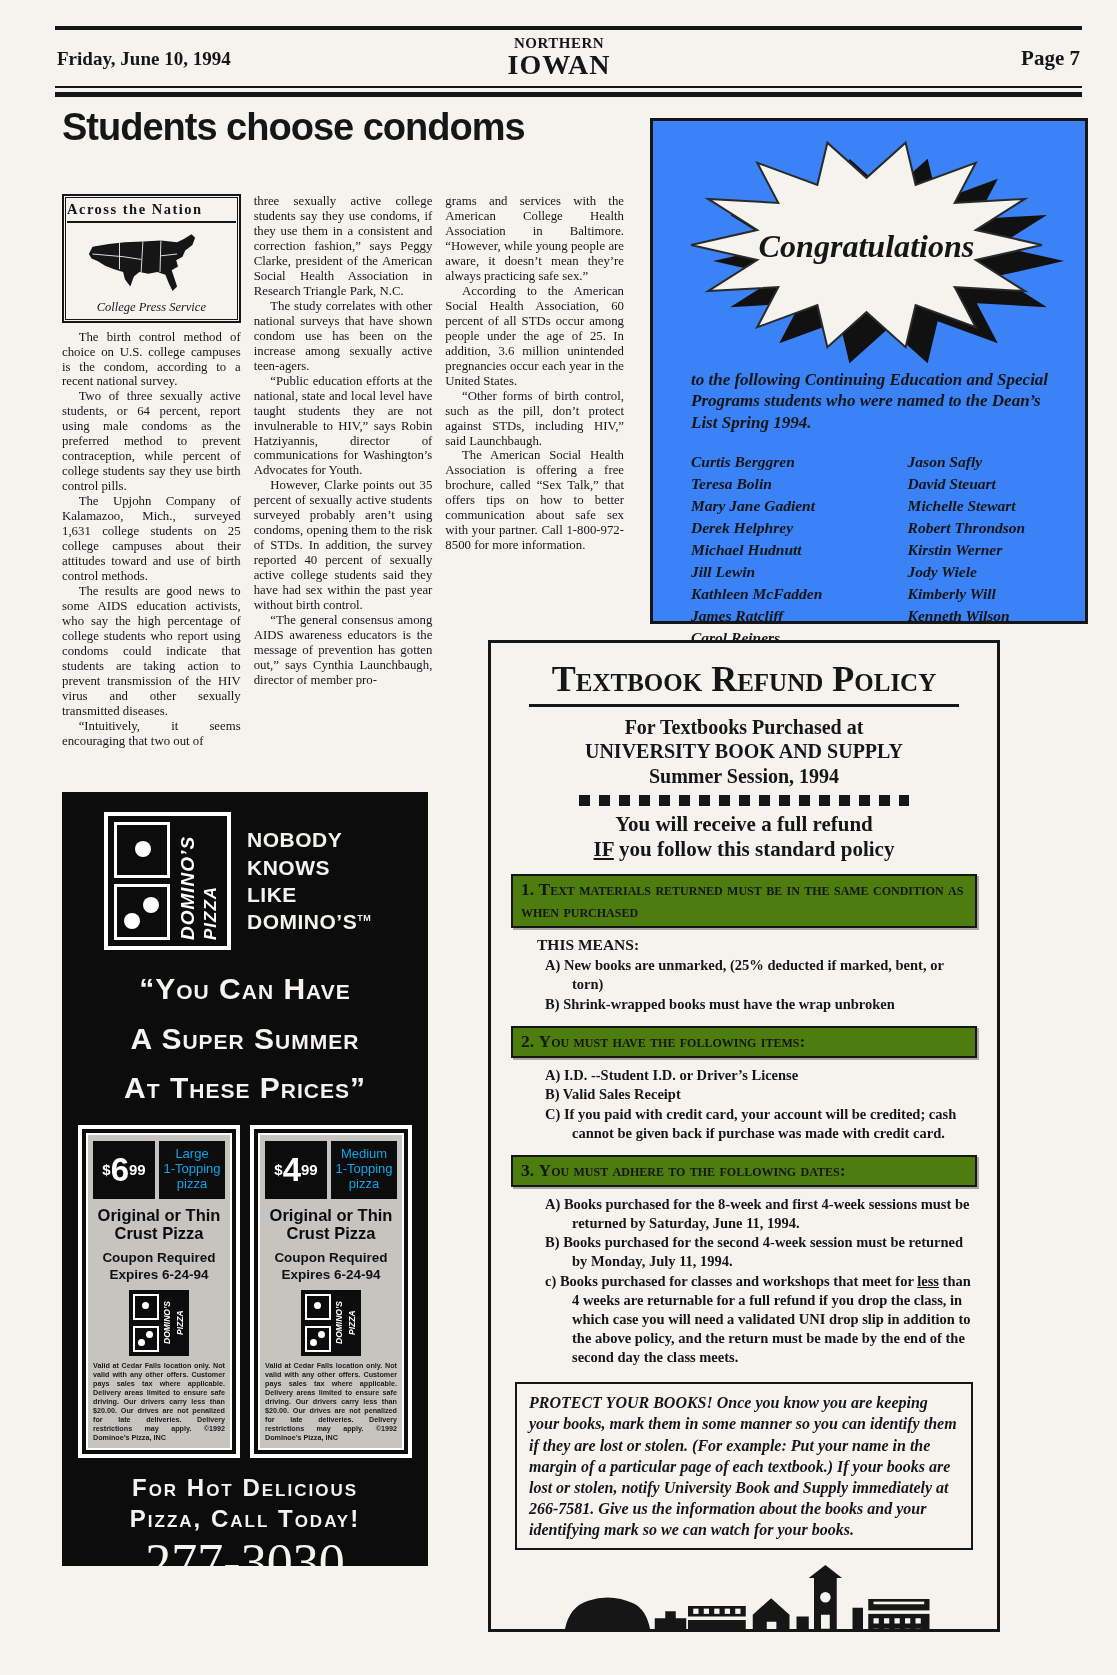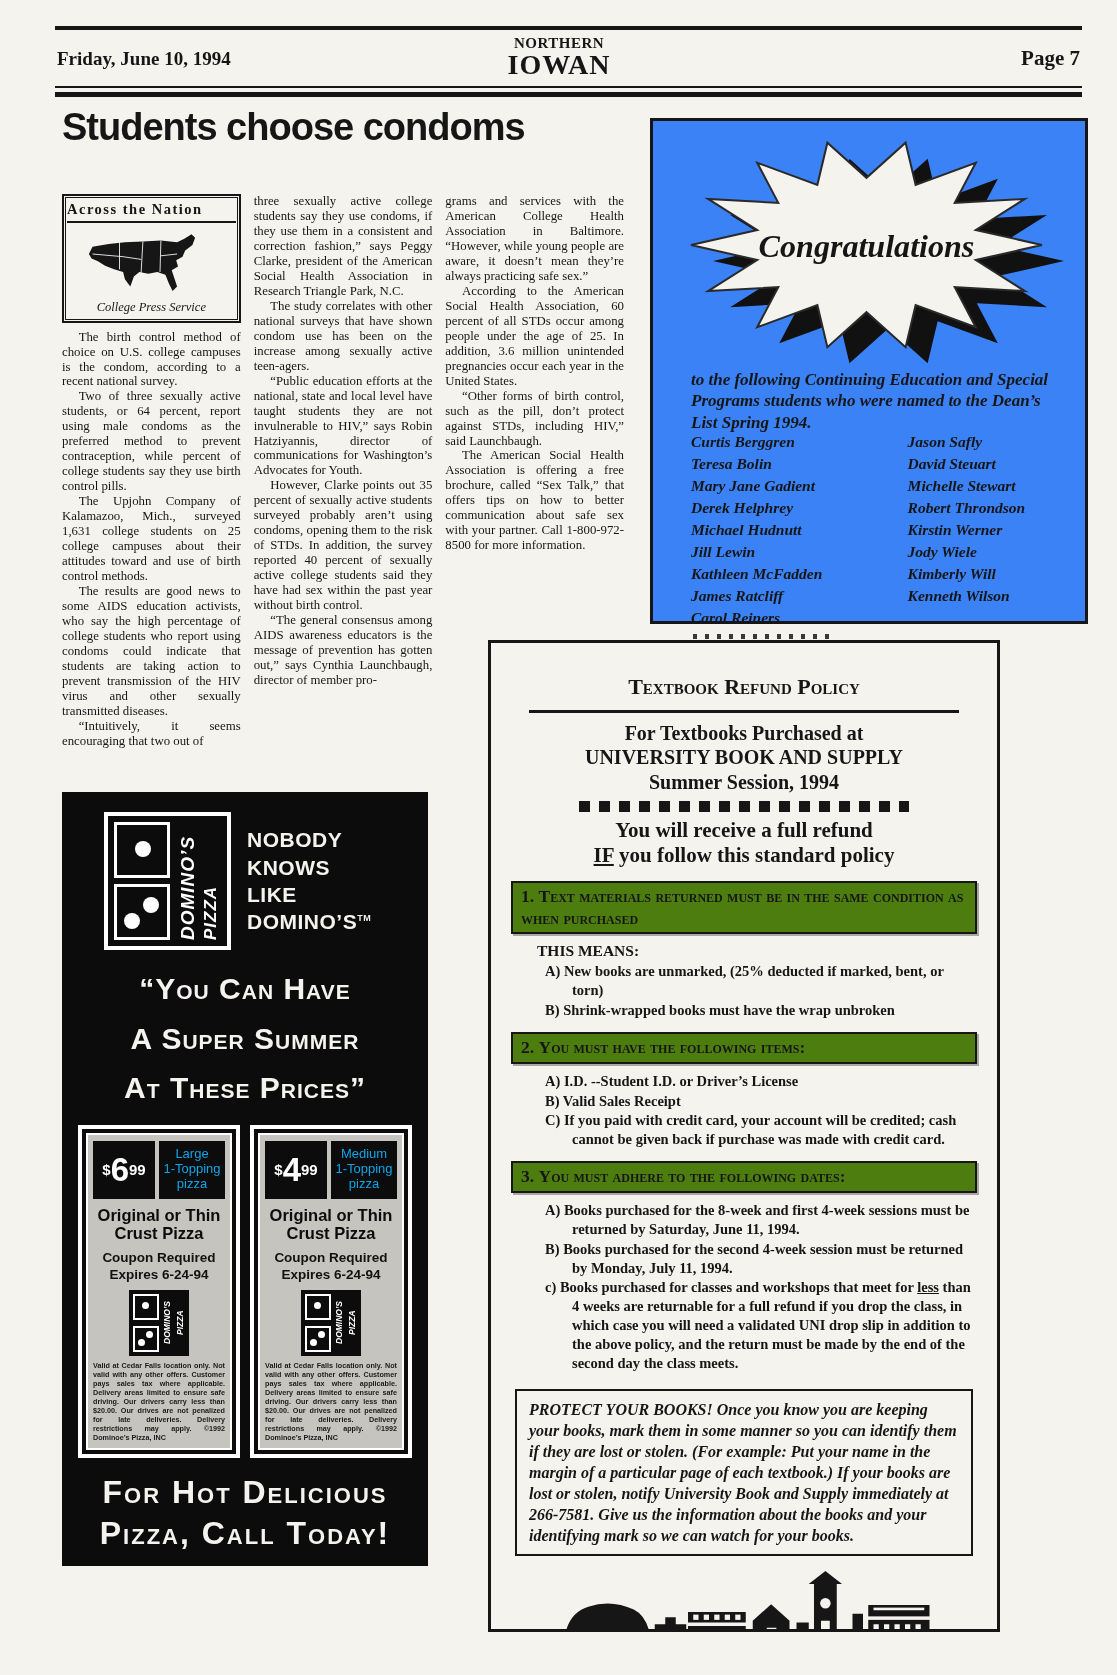--- a/index.html
+++ b/index.html
@@ -29,31 +29,31 @@
     margin-bottom:7px;padding:3px;}
   .kicker-head{text-align:left;font-weight:bold;font-size:14.5px;letter-spacing:1.5px;
     border-bottom:2px solid #161616;padding:2px 0 3px;}
   .kicker-map{display:block;margin:4px auto 0;}
   .kicker-credit{text-align:center;font-style:italic;font-size:12.5px;padding:1px 0 3px;}
   
   .congrats{left:650px;top:118px;width:432px;height:500px;border:3px solid #161616;background:#3b82f6;}
   .burst-wrap{position:absolute;left:18px;top:6px;}
   .congrats-intro{position:absolute;left:38px;top:248px;width:368px;
     font-weight:bold;font-style:italic;font-size:17px;line-height:1.25;}
-  .names{position:absolute;left:38px;top:310px;width:380px;display:flex;}
+  .names{position:absolute;left:38px;top:330px;width:380px;display:flex;}
   .names-colL{width:57%;} .names-colR{width:43%;}
   .name{font-weight:bold;font-style:italic;font-size:15.5px;line-height:1.42;}
   .mini-dots{height:5px;width:140px;margin:5px 0 0 2px;
     background:repeating-linear-gradient(90deg,#3a3a3a 0 4px,transparent 4px 12px);}
   
   .refund{left:488px;top:640px;width:512px;height:992px;border:3px solid #161616;
     background:#f5f3ee;padding:14px 20px;box-sizing:border-box;overflow:hidden;}
   .sc{font-variant:small-caps;}
-  .refund-title{text-align:center;font-weight:bold;font-size:22px;line-height:1.05;
-    border-bottom:3px solid #161616;width:430px;margin:18px auto 8px;padding-bottom:12px;}
+  .refund-title{text-align:center;font-weight:bold;font-size:36px;line-height:1.05;
+    border-bottom:3px solid #161616;width:430px;margin:4px auto 8px;padding-bottom:5px;}
   .refund-sub{text-align:center;font-weight:bold;font-size:20px;line-height:1.22;}
   .sq-dots{height:11px;width:330px;margin:7px auto 6px;
     background:repeating-linear-gradient(90deg,#161616 0 11px,transparent 11px 20px);}
   .refund-promise{text-align:center;font-weight:bold;font-size:21px;line-height:1.2;}
   .u{text-decoration:underline;}
   .policy-head{border:2px solid #161616;background:#4d7c0f;margin:12px 0 8px;
     padding:3px 8px;font-weight:bold;font-size:17.5px;line-height:1.25;
     box-shadow:2px 2px 0 #a9a7a2;}
   .policy-lead{font-weight:bold;font-size:15.5px;margin:2px 0 2px 26px;}
   .policy-item{font-weight:bold;font-size:14.5px;line-height:1.3;margin:1px 0 1px 61px;
@@ -91,21 +91,21 @@
   .cp-cents{font-size:15px;font-weight:bold;vertical-align:12px;}
   .cp-size{background:#0c0c0c;color:#0ea5e9;flex:1;font-size:13px;line-height:1.15;
     display:flex;flex-direction:column;justify-content:center;height:58px;}
   .cp-crust{font-weight:bold;font-size:16.5px;line-height:1.15;margin-top:7px;color:#0c0c0c;}
   .cp-req{font-weight:bold;font-size:13.5px;line-height:1.2;margin-top:7px;}
   .cp-logo{margin:7px auto 5px;display:inline-flex;gap:3px;background:#0c0c0c;padding:4px;}
   .dom-sq.mini{width:22px;height:22px;border-width:2px;}
   .dot.mini{width:7px;height:7px;}
   .vtext.mini{font-size:8.5px;letter-spacing:0;}
   .cp-fine{font-size:7.2px;font-weight:bold;text-align:justify;line-height:1.25;color:#1a1a1a;}
-  .dcall{text-align:center;font-weight:bold;font-size:32px;line-height:1.3;
+  .dcall{text-align:center;font-weight:bold;font-size:24px;line-height:1.3;
     font-variant:small-caps;letter-spacing:2px;margin-top:14px;}
   .dphone{text-align:center;font-family:"Liberation Serif",serif;font-size:52px;
     font-weight:normal;line-height:1.05;margin-top:2px;}
 </style>
 </head>
 <body>
 
 <div class="rule" style="left:55px;top:26px;width:1027px;height:4px;"></div>
 <div class="abs mast-date">Friday, June 10, 1994</div>
 <div class="abs mast-center">

